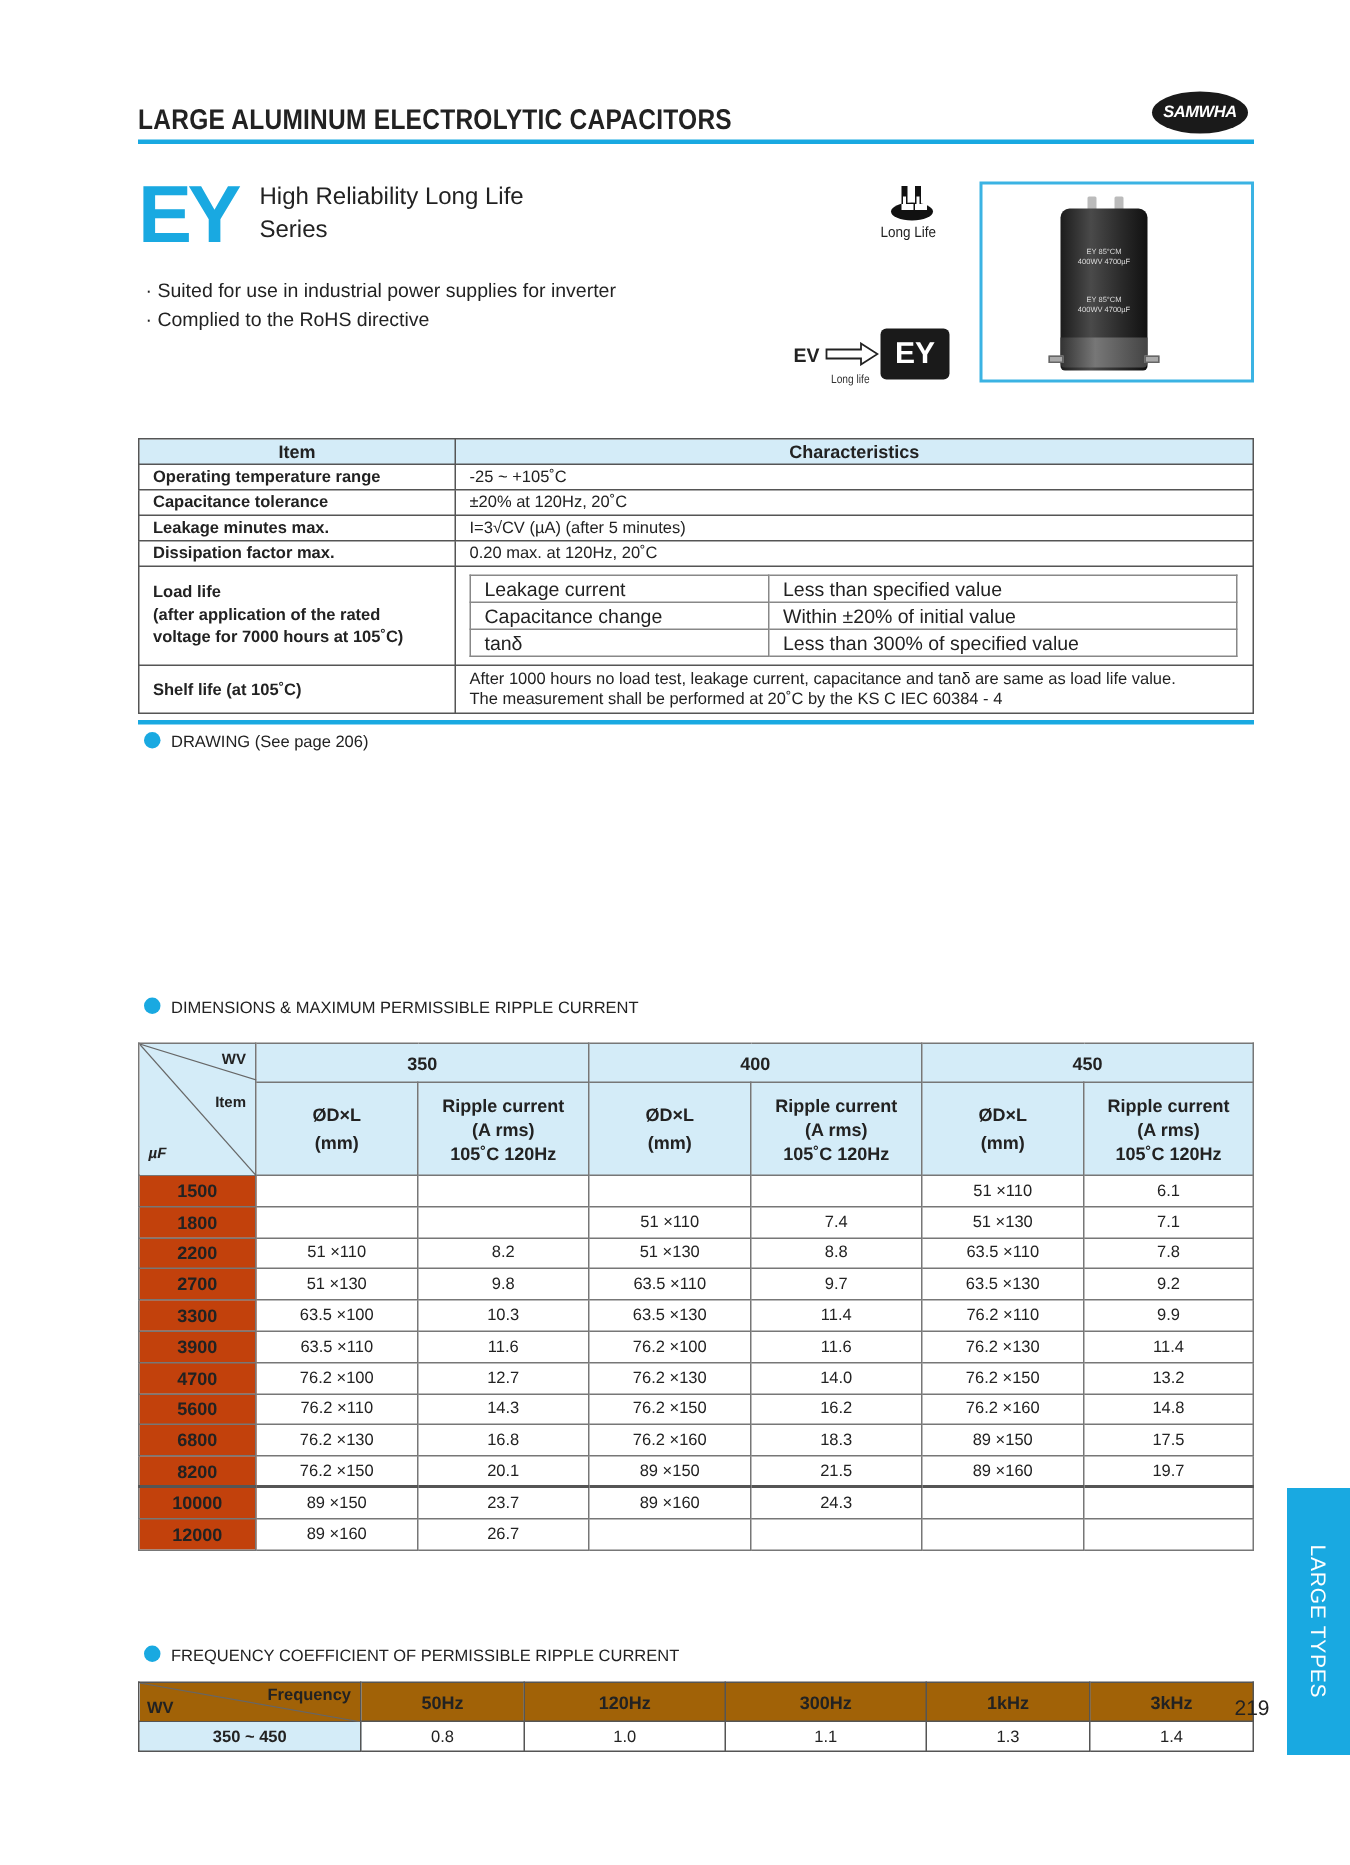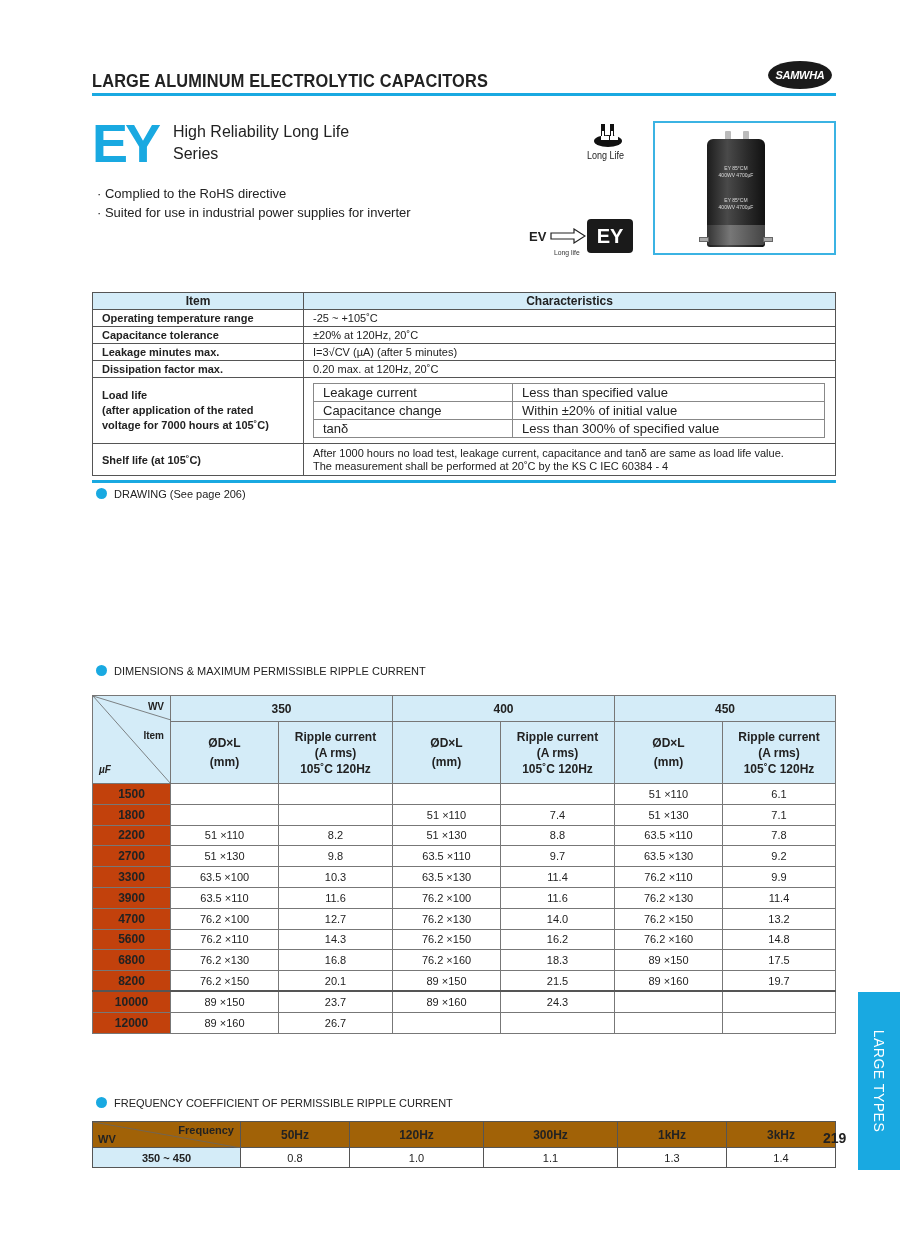--- a/index.html
+++ b/index.html
@@ -84,37 +84,37 @@
   .freq-table td.wv { background: #d4ecf8; font-weight: bold; }
   .freq-corner { position: relative; width: 148px; }
 
   .side-tab {
     left: 858px; top: 992px; width: 42px; height: 178px; background: #19a9e1; color: #fff;
   }
   .side-tab span {
     position: absolute; left: 50%; top: 50%; transform: translate(-50%, -50%) rotate(90deg);
     white-space: nowrap; font-size: 14px; letter-spacing: 0.5px;
   }
-  .page-num { left: 823px; top: 1130px; font-size: 14px; color: #222; font-weight: bold; }
+  .page-num { left: 823px; top: 1130px; font-size: 14px; color: #222; }
 </style>
 </head>
 <body>
 
 <div class="abs page-title">LARGE ALUMINUM ELECTROLYTIC CAPACITORS</div>
 <div class="abs logo">SAMWHA</div>
 <div class="abs title-rule"></div>
 
 <div class="abs ey-big">EY</div>
 <div class="abs series-name">
   <div>High Reliability Long Life</div>
   <div>Series</div>
 </div>
 <div class="abs features">
+  <div>Suited for use in industrial power supplies for inverter</div>
   <div>Complied to the RoHS directive</div>
-  <div>Suited for use in industrial power supplies for inverter</div>
 </div>
 
 <svg class="abs ll-icon" viewBox="0 0 30 26">
   <ellipse cx="15" cy="19" rx="14" ry="6" fill="#111"></ellipse>
   <rect x="8" y="2" width="4" height="16" fill="#111"></rect>
   <rect x="17" y="2" width="4" height="16" fill="#111"></rect>
   <rect x="8" y="14" width="8" height="4" fill="#fff"></rect>
   <rect x="17" y="14" width="8" height="4" fill="#fff"></rect>
   <rect x="9" y="9" width="2" height="6" fill="#fff"></rect>
   <rect x="18" y="9" width="2" height="6" fill="#fff"></rect>

